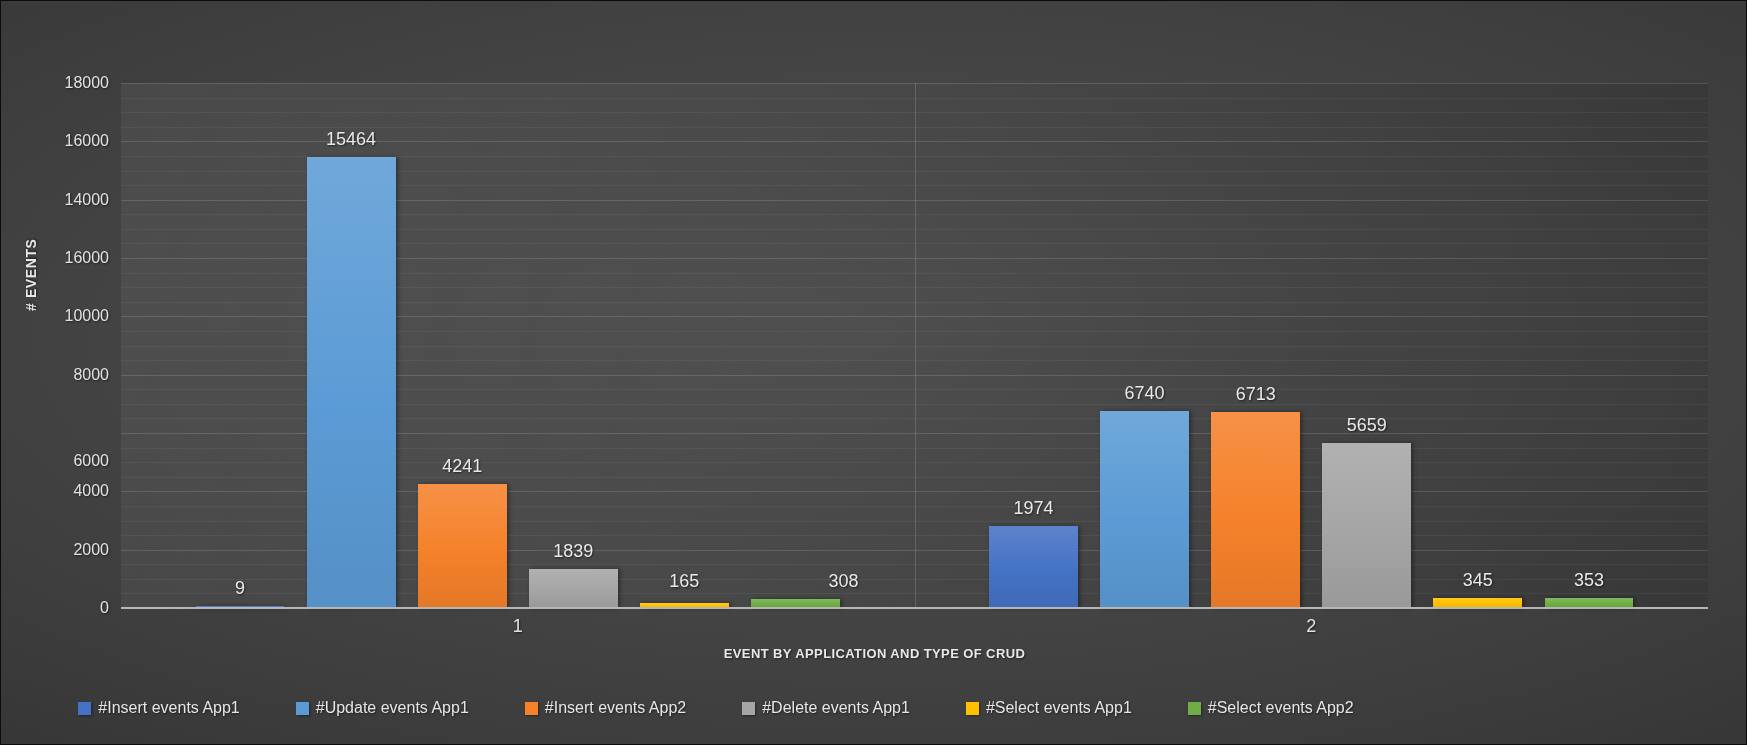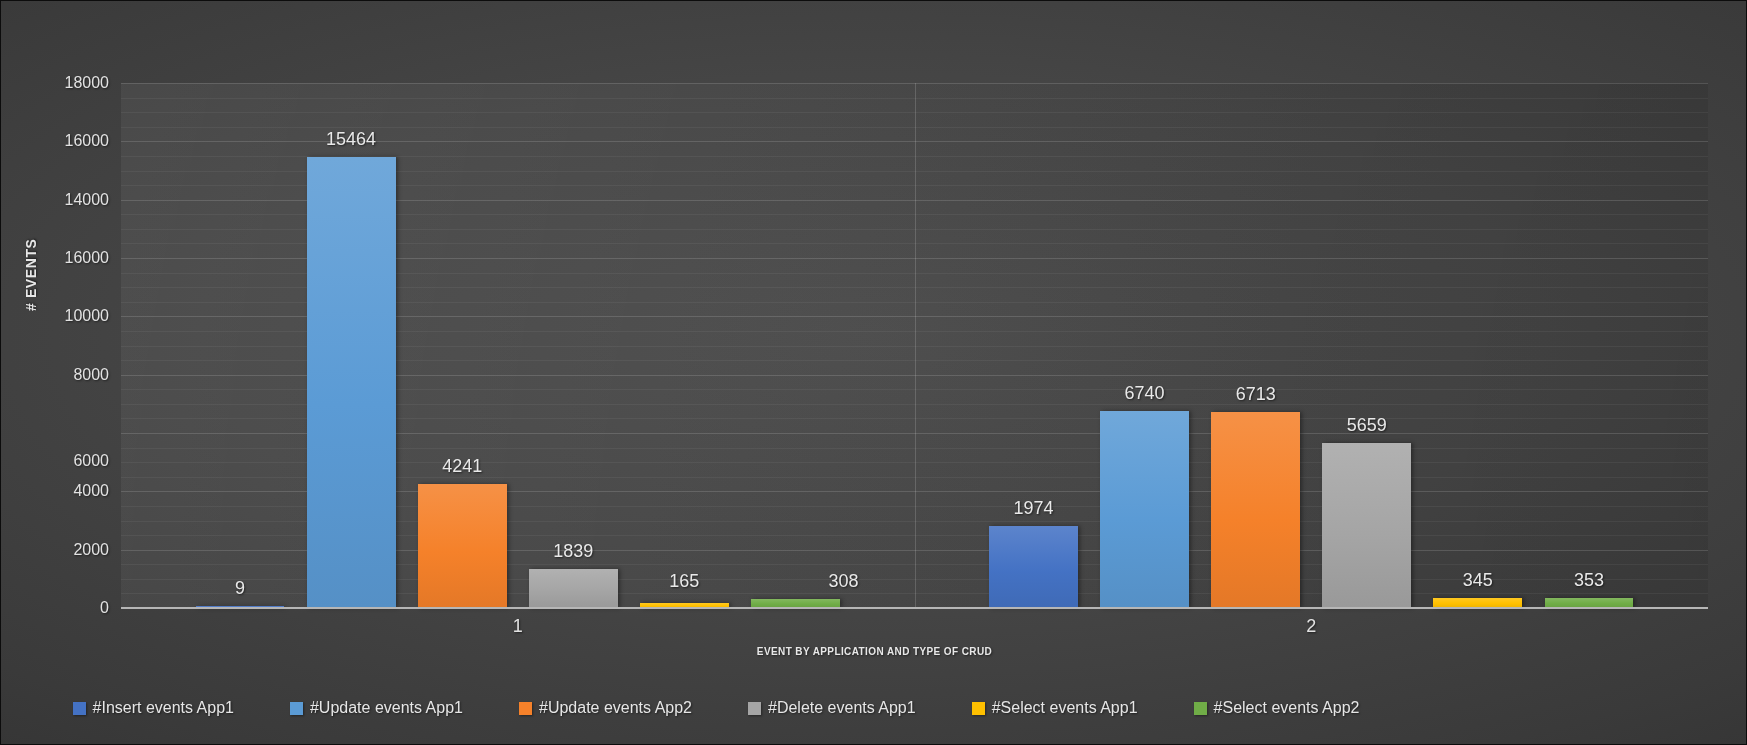--- a/index.html
+++ b/index.html
@@ -136,21 +136,21 @@
     transform: translateX(-50%);
     text-shadow: 1px 1px 2px rgba(0,0,0,0.5);
   }
   #x-axis-title {
     position: absolute;
     left: 0;
     top: 645px;
     width: 1747px;
     text-align: center;
     color: #e8e8e8;
-    font-size: 10px;
+    font-size: 13px;
     font-weight: bold;
     letter-spacing: 0.4px;
     text-shadow: 1px 1px 2px rgba(0,0,0,0.5);
   }
 
   
   #legend {
     position: absolute;
     left: 0;
     top: 698px;
@@ -284,21 +284,21 @@
       <div class="legend-item">
         <span class="legend-swatch" style="background: rgb(68, 114, 196);"></span>
         <span class="legend-label">#Insert events App1</span>
       </div>
       <div class="legend-item">
         <span class="legend-swatch" style="background: rgb(91, 155, 213);"></span>
         <span class="legend-label">#Update events App1</span>
       </div>
       <div class="legend-item">
         <span class="legend-swatch" style="background: rgb(245, 129, 42);"></span>
-        <span class="legend-label">#Update events App2</span>
+        <span class="legend-label">#Insert events App2</span>
       </div>
       <div class="legend-item">
         <span class="legend-swatch" style="background: rgb(165, 165, 165);"></span>
         <span class="legend-label">#Delete events App1</span>
       </div>
       <div class="legend-item">
         <span class="legend-swatch" style="background: rgb(255, 192, 0);"></span>
         <span class="legend-label">#Select events App1</span>
       </div>
       <div class="legend-item">

